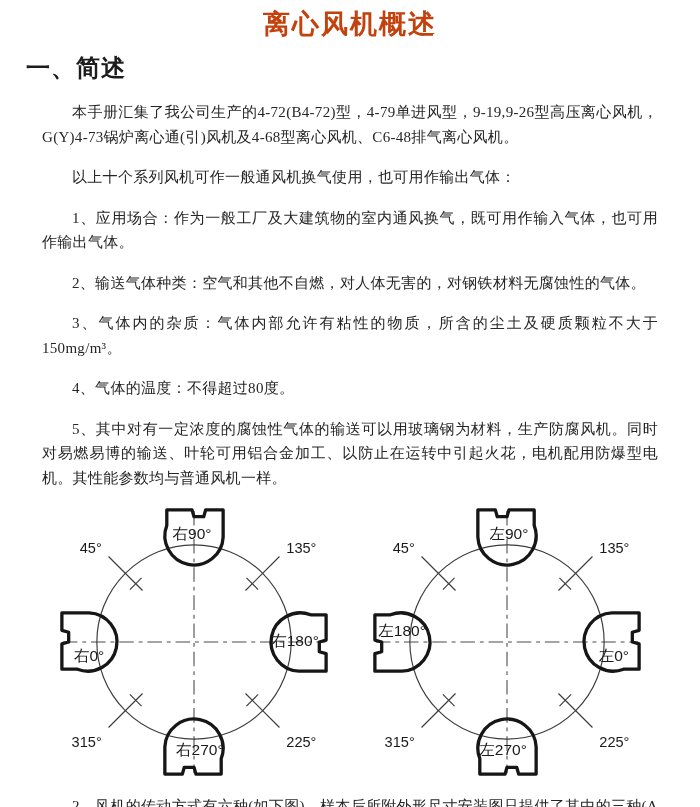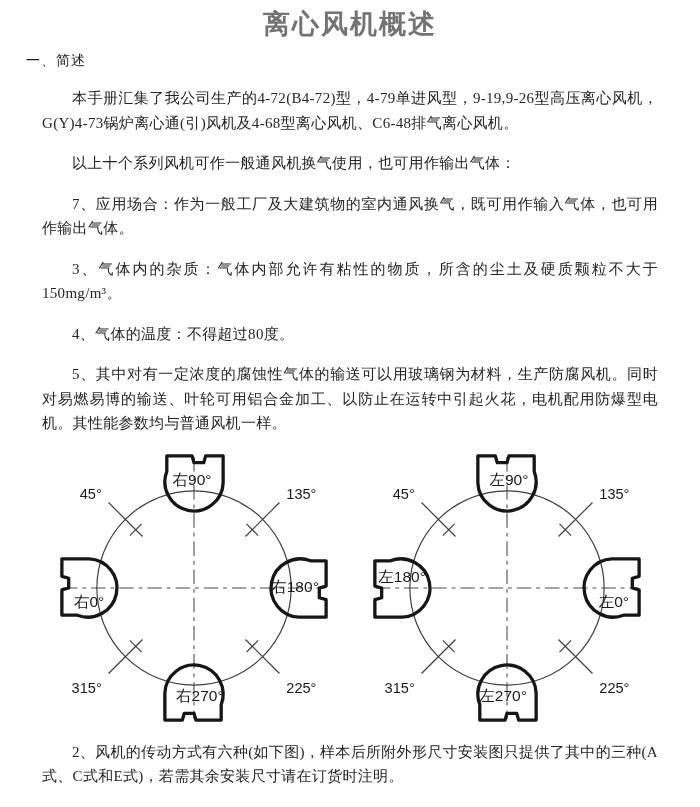--- a/index.html
+++ b/index.html
@@ -14,26 +14,26 @@
     padding: 4px 26px 8px 26px;
     overflow: hidden;
   }
   .doc-title {
     font-family: "Liberation Sans", sans-serif;
     font-weight: bold;
     font-size: 27px;
     text-align: center;
     margin: 2px 0 10px 0;
     letter-spacing: 2px;
-    color: #737373;
+    color: #c2410c;
   }
   .sec-heading {
     font-family: "Liberation Sans", sans-serif;
-    font-weight: normal;
-    font-size: 14px;
+    font-weight: bold;
+    font-size: 24px;
     margin: 8px 0 5px 0;
     color: #1c1c1c;
     letter-spacing: 1px;
   }
   p.body-par {
     font-size: 15px;
     line-height: 24.5px;
     margin: 16px;
     text-indent: 2em;
     text-align: justify;
@@ -66,21 +66,22 @@
 <body>
 
 <div class="page">
 
   <h1 class="doc-title">离心风机概述</h1>
 
   <h2 class="sec-heading">一、简述</h2>
 
   <p class="body-par">本手册汇集了我公司生产的4-72(B4-72)型，4-79单进风型，9-19,9-26型高压离心风机，G(Y)4-73锅炉离心通(引)风机及4-68型离心风机、C6-48排气离心风机。</p>
   <p class="body-par">以上十个系列风机可作一般通风机换气使用，也可用作输出气体：</p>
-  <p class="body-par">7、应用场合：作为一般工厂及大建筑物的室内通风换气，既可用作输入气体，也可用作输出气体。</p>
+  <p class="body-par">1、应用场合：作为一般工厂及大建筑物的室内通风换气，既可用作输入气体，也可用作输出气体。</p>
+  <p class="body-par">2、输送气体种类：空气和其他不自燃，对人体无害的，对钢铁材料无腐蚀性的气体。</p>
   <p class="body-par">3、气体内的杂质：气体内部允许有粘性的物质，所含的尘土及硬质颗粒不大于150mg/m³。</p>
   <p class="body-par">4、气体的温度：不得超过80度。</p>
   <p class="body-par">5、其中对有一定浓度的腐蚀性气体的输送可以用玻璃钢为材料，生产防腐风机。同时对易燃易博的输送、叶轮可用铝合金加工、以防止在运转中引起火花，电机配用防爆型电机。其性能参数均与普通风机一样。</p>
 
 
 
   <svg width="0" height="0" style="position:absolute" aria-hidden="true">
     <defs>
       <path id="volute" d="M -28,-36 L -2,-36 L 0,-29 L 10,-29 L 12,-36 L 30,-36 L 30,-8 A 30 30 0 1 1 -28,-20 Z"></path>
     </defs>

